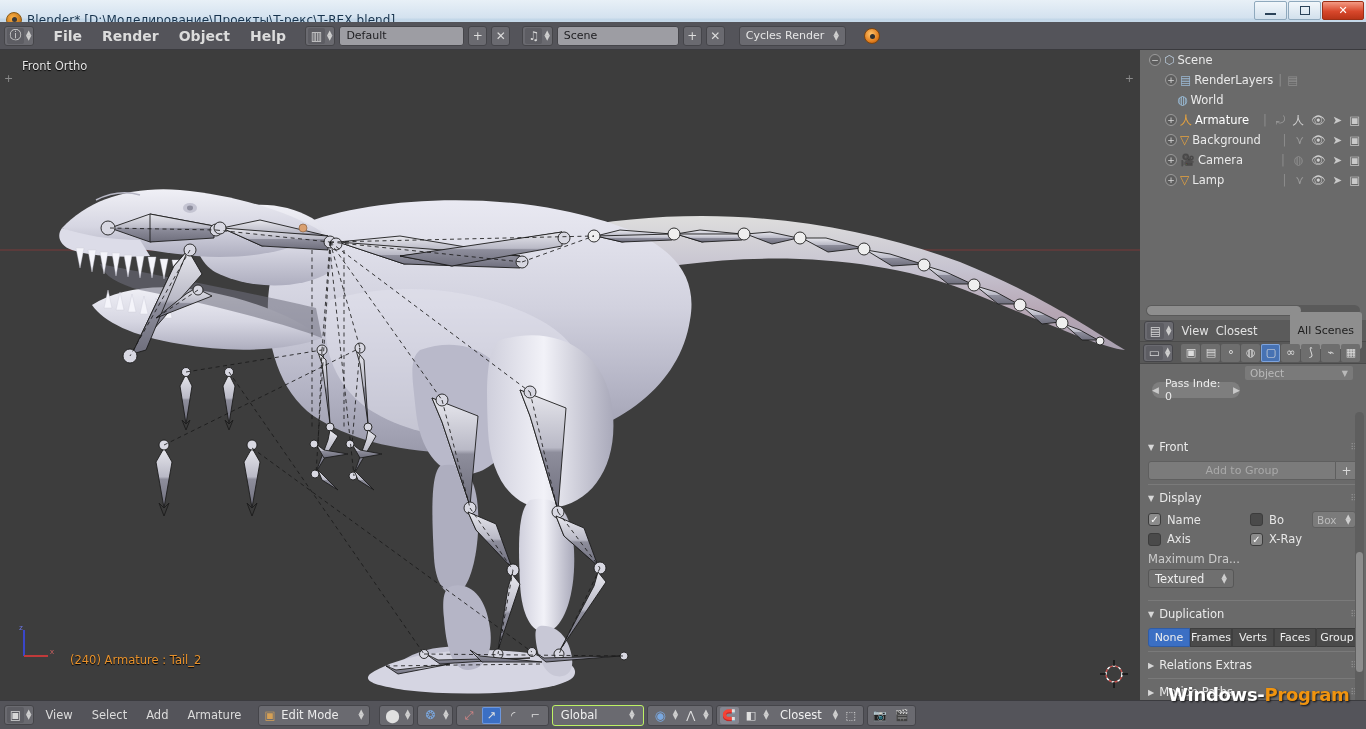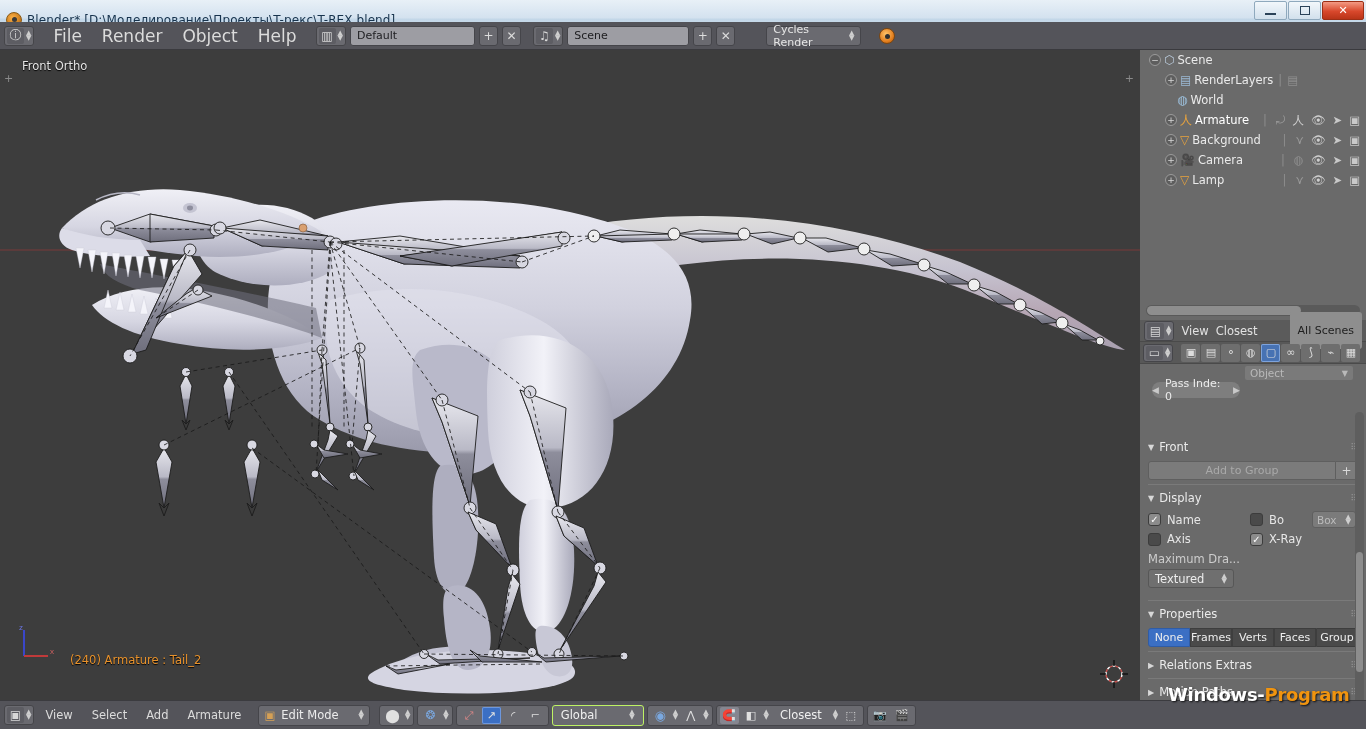--- a/index.html
+++ b/index.html
@@ -35,21 +35,21 @@
     position:absolute;left:0;top:22px;width:1366px;height:28px;
     background:#54545a;border-bottom:1px solid #3a3a3e;
     display:flex;align-items:center;padding:0 4px;gap:4px;
   }
   .ed-sel{display:flex;align-items:center;height:20px;background:#6a6a70;
     border:1px solid #454549;border-radius:3px;padding:0 2px;gap:2px;}
   .ed-sel .glyph{width:17px;height:16px;display:flex;align-items:center;justify-content:center;
     background:#5d5d63;border-radius:2px;font-size:12px;color:#d8d8d8;}
   .spin{display:flex;flex-direction:column;line-height:5px;font-size:7px;color:#cfcfcf;}
   .menus{display:flex;gap:2px;margin-left:6px;}
-  .menu-item{padding:2px 9px;color:#dcdcdc;font-size:17px;border-radius:2px;}
+  .menu-item{padding:2px 9px;color:#dcdcdc;font-size:14px;border-radius:2px;font-weight:bold;}
   .field{height:20px;background:#9d9da3;border:1px solid #45454a;border-radius:3px;
     display:flex;align-items:center;padding:0 6px;color:#1d1d20;font-size:11px;}
   .icon-btn{width:19px;height:20px;background:#6a6a70;border:1px solid #45454a;border-radius:3px;
     display:flex;align-items:center;justify-content:center;color:#ddd;font-size:12px;}
   .drop{height:20px;background:#6a6a70;border:1px solid #45454a;border-radius:3px;
     display:flex;align-items:center;padding:0 6px;color:#e6e6e6;gap:8px;}
   .statustxt{color:#d0d0d0;font-size:11px;white-space:nowrap;}
   .bl-logo{width:16px;height:16px;border-radius:50%;
     background:radial-gradient(circle at 42% 36%,#ffc46b,#e07a1a 65%,#8a4a10);
     border:1px solid #7c4610;position:relative;}
@@ -209,21 +209,21 @@
       <span class="glyph">♫</span>
       <span class="spin">
           <i>▲</i>
           <i>▼</i>
         </span>
     </div>
     <div class="field" style="width:122px">Scene</div>
     <div class="icon-btn">+</div>
     <div class="icon-btn">✕</div>
 
-    <div class="drop" style="width:95px;margin-left:27px">
+    <div class="drop" style="width:107px;margin-left:10px">
       <span>Cycles Render</span>
       <span class="spin" style="margin-left:auto">
           <i>▲</i>
           <i>▼</i>
         </span>
     </div>
 
     <div class="bl-logo" style="margin-left:14px"></div>
   </div>
 
@@ -713,21 +713,21 @@
           <span class="spin">
               <i>▲</i>
               <i>▼</i>
             </span>
         </div>
       </div>
 
       <div class="sect" style="margin-top:12px">
         <div class="sect-hdr">
           <span class="tri">▼</span>
-          <span>Properties</span>
+          <span>Duplication</span>
           <span class="grip">⠿</span>
         </div>
         <div class="dupbtns">
           <span class="on">None</span>
           <span>Frames</span>
           <span>Verts</span>
           <span>Faces</span>
           <span>Group</span>
         </div>
       </div>

